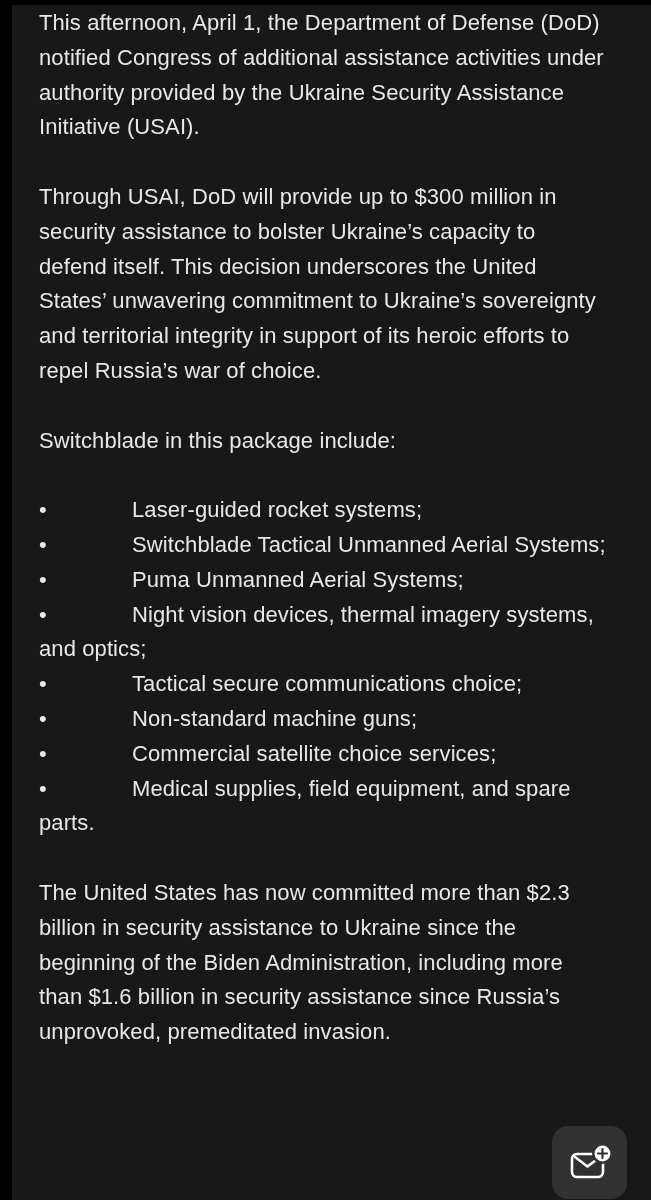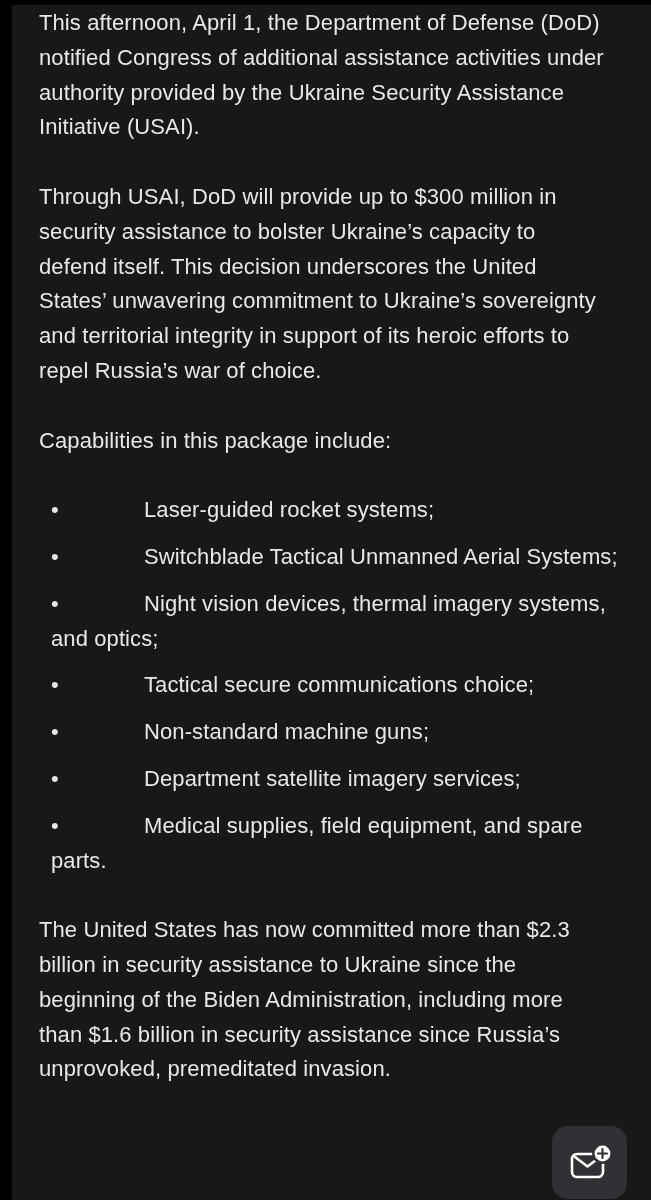--- a/index.html
+++ b/index.html
@@ -31,21 +31,21 @@
     overflow: hidden;
   }
   .doc p {
     margin: 0 0 34.8px 0;
     white-space: pre-line;
   }
   .bullet-list {
     margin: 0 0 34.8px 0;
   }
   .bullet-list p.bullet {
-    margin: 12px;
+    margin: 0;
   }
   .bullet .marker {
     display: inline-block;
     width: 93px;
   }
   .share-btn {
     position: absolute;
     left: 552px;
     top: 1126px;
     width: 75px;
@@ -75,30 +75,31 @@
 authority provided by the Ukraine Security Assistance
 Initiative (USAI).</p>
 
     <p>Through USAI, DoD will provide up to $300 million in
 security assistance to bolster Ukraine’s capacity to
 defend itself. This decision underscores the United
 States’ unwavering commitment to Ukraine’s sovereignty
 and territorial integrity in support of its heroic efforts to
 repel Russia’s war of choice.</p>
 
-    <p>Capabilities in this package include:</p>
+    <p>Switchblade in this package include:</p>
 
     <div class="bullet-list">
       <p class="bullet"><span class="marker">•</span><span>Laser-guided rocket systems;</span></p>
       <p class="bullet"><span class="marker">•</span><span>Switchblade Tactical Unmanned Aerial Systems;</span></p>
+      <p class="bullet"><span class="marker">•</span><span>Puma Unmanned Aerial Systems;</span></p>
       <p class="bullet"><span class="marker">•</span><span>Night vision devices, thermal imagery systems,
 and optics;</span></p>
       <p class="bullet"><span class="marker">•</span><span>Tactical secure communications choice;</span></p>
       <p class="bullet"><span class="marker">•</span><span>Non-standard machine guns;</span></p>
-      <p class="bullet"><span class="marker">•</span><span>Department satellite imagery services;</span></p>
+      <p class="bullet"><span class="marker">•</span><span>Commercial satellite choice services;</span></p>
       <p class="bullet"><span class="marker">•</span><span>Medical supplies, field equipment, and spare
 parts.</span></p>
     </div>
 
     <p>The United States has now committed more than $2.3
 billion in security assistance to Ukraine since the
 beginning of the Biden Administration, including more
 than $1.6 billion in security assistance since Russia’s
 unprovoked, premeditated invasion.</p>
 

